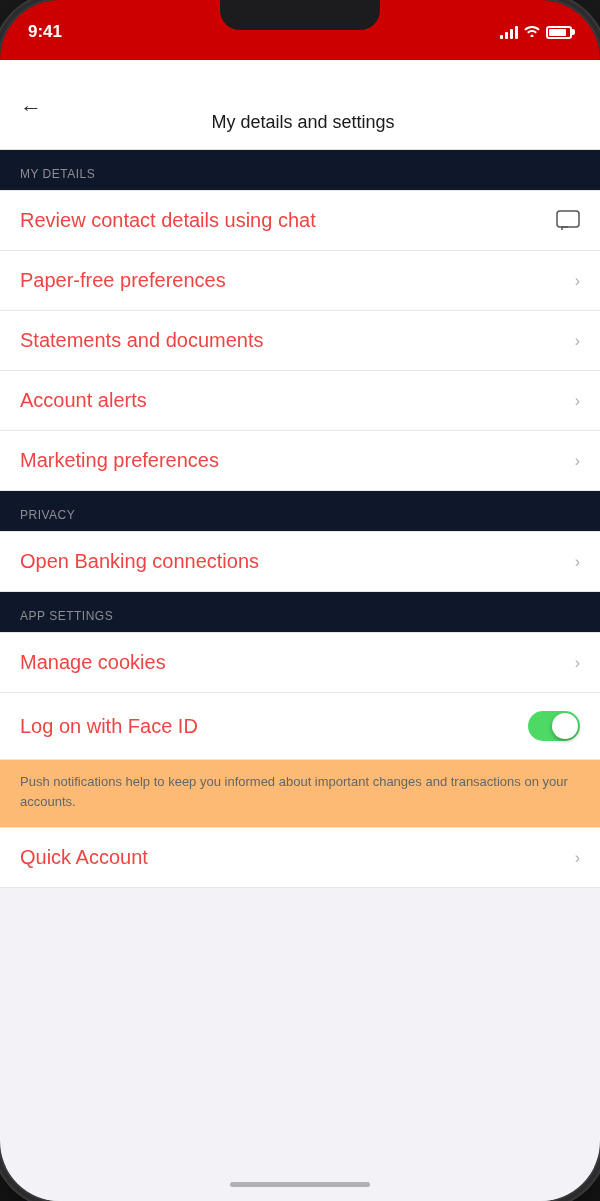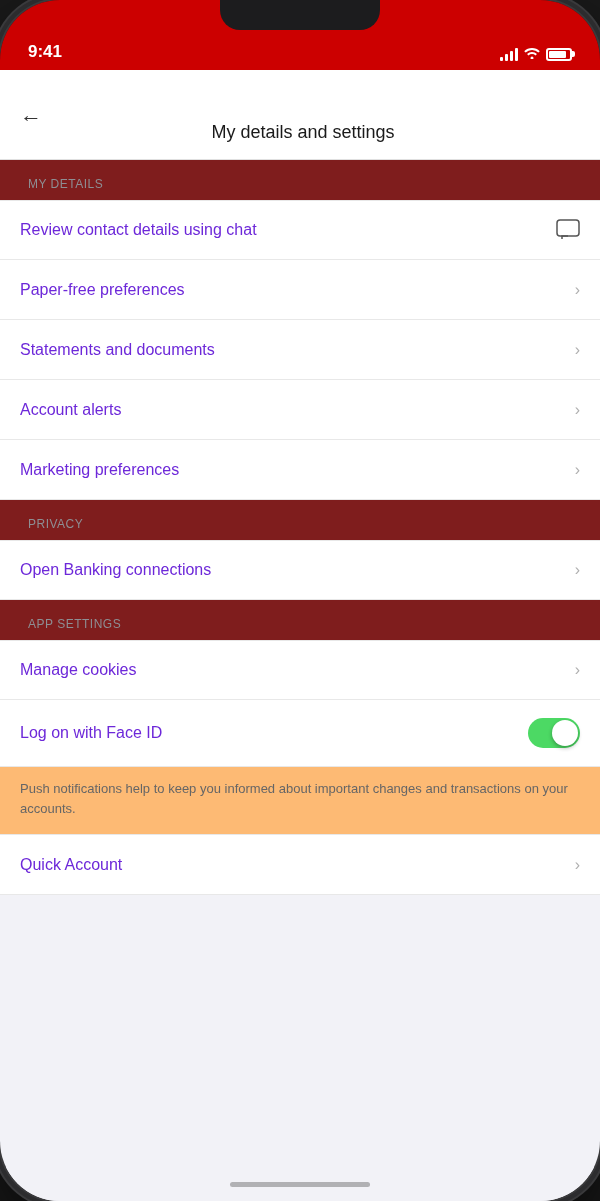--- a/index.html
+++ b/index.html
@@ -49,23 +49,23 @@
       top: 220px;
       width: 6px;
       height: 90px;
       background: #3a3a3c;
       border-radius: 0 3px 3px 0;
     }
 
     
     .status-bar {
       background: #c00;
-      height: 70px;
-      display: flex;
-      align-items: flex-end;
+      height: 60px;
+      display: flex;
+      align-items: center;
       justify-content: space-between;
       padding: 12px 28px 8px;
       flex-shrink: 0;
       border-radius: 50px 50px 0 0;
       position: relative;
     }
 
     
     .notch {
       position: absolute;
@@ -176,22 +176,22 @@
     }
 
     
     .content {
       flex: 1;
       overflow-y: auto;
     }
 
     
     .section-header {
-      background: #7f1d1d;
-      padding: 14px 28px 8px;
+      background: #0f172a;
+      padding: 14px 20px 8px;
     }
 
     .section-header-text {
       font-size: 12px;
       color: #8e8e93;
       font-weight: 500;
       letter-spacing: 0.5px;
       text-transform: uppercase;
     }
 
@@ -205,22 +205,22 @@
       border-bottom: 1px solid #e8e8e8;
       cursor: pointer;
       min-height: 60px;
     }
 
     .list-item:first-child {
       border-top: 1px solid #e8e8e8;
     }
 
     .item-text {
-      font-size: 16px;
-      color: #6d28d9;
+      font-size: 20px;
+      color: #ef4444;
       font-weight: 400;
     }
 
     .chevron {
       color: #b0b0b0;
       font-size: 16px;
       font-weight: 300;
     }
 
     .chat-icon {

